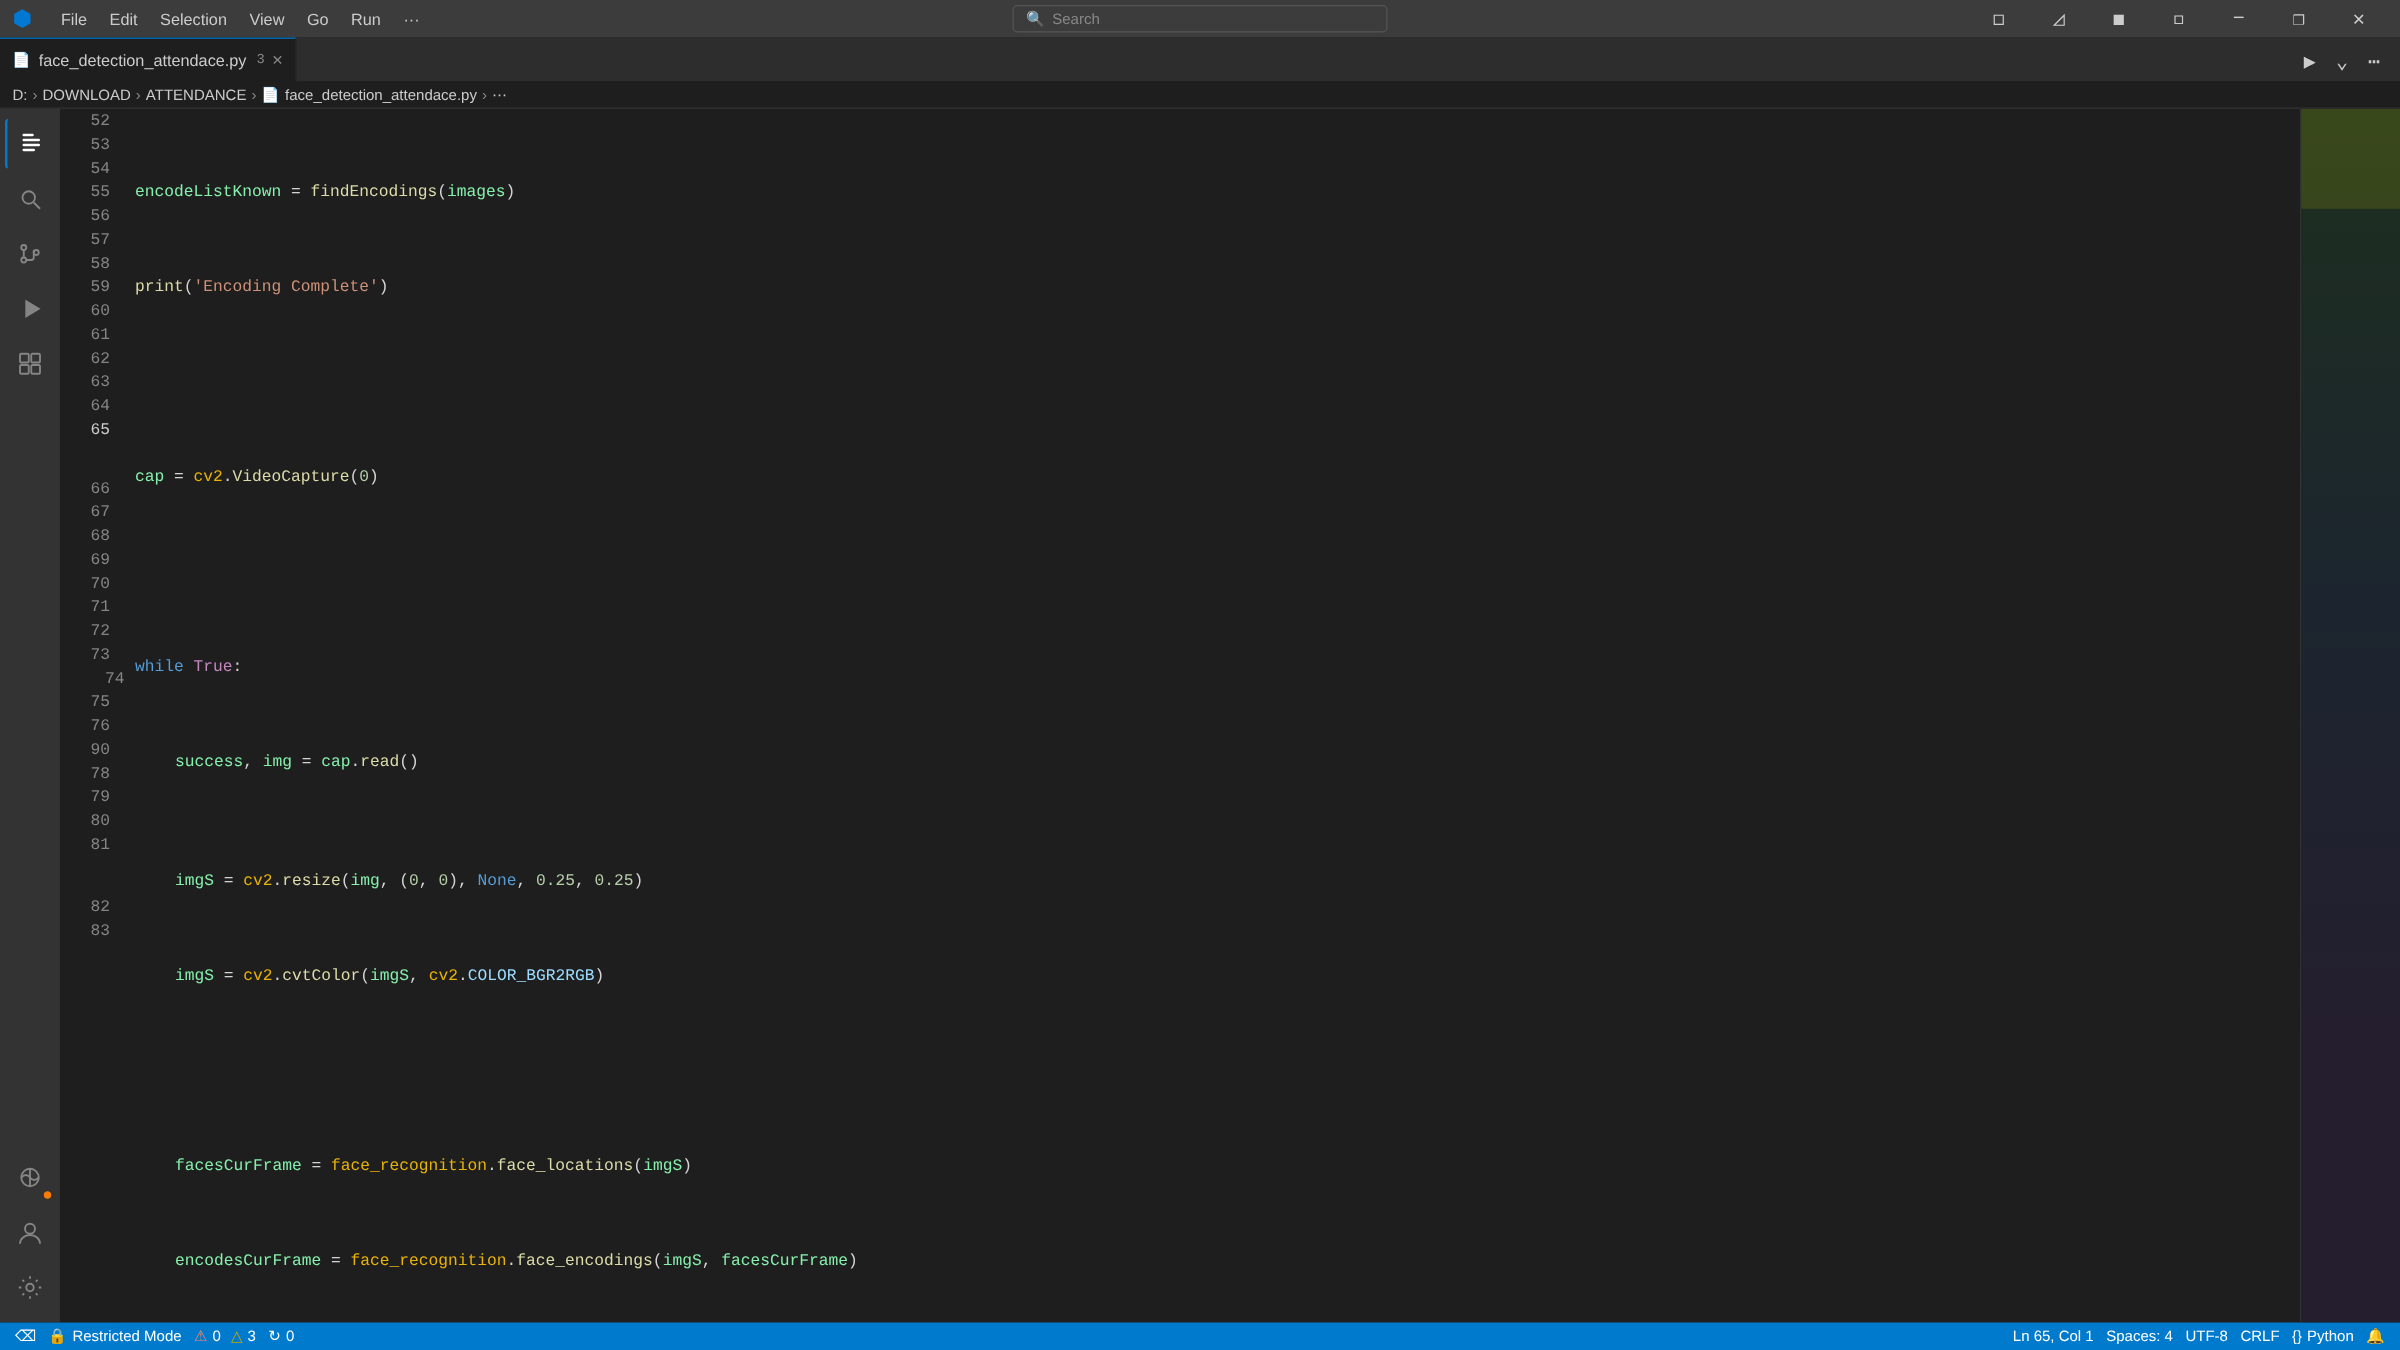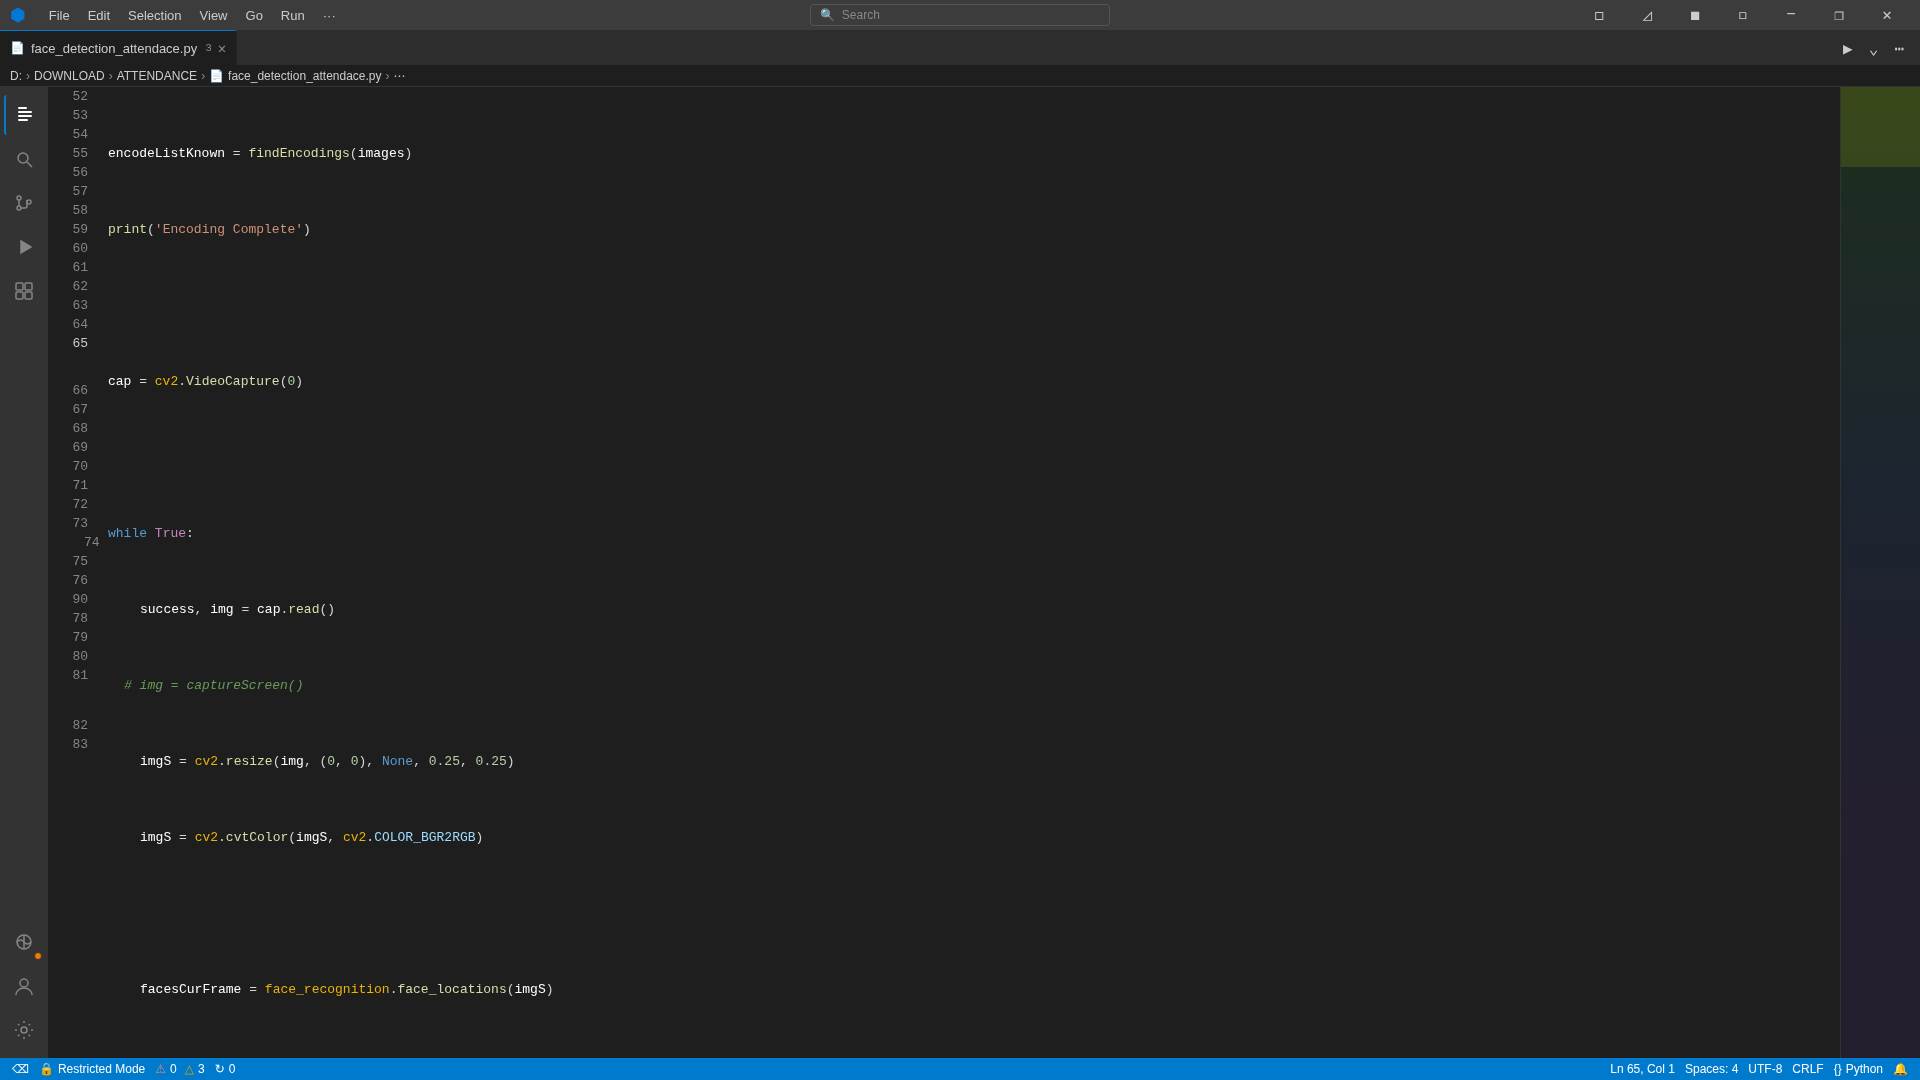--- a/index.html
+++ b/index.html
@@ -240,21 +240,21 @@
       height: 80px;
       background: rgba(255,255,0,0.12);
     }
 
     
     .kw { color: #569cd6; }
     .kw2 { color: #c586c0; }
     .fn { color: #dcdcaa; }
     .str { color: #ce9178; }
     .num { color: #b5cea8; }
-    .var { color: #ffffff; }
+    .var { color: #86efac; }
     .var2 { color: #eab308; }
     .comment { color: #6a9955; font-style: italic; }
     .op { color: #d4d4d4; }
     .punc { color: #d4d4d4; }
     .attr { color: #9cdcfe; }
 
     
     #status-bar {
       height: 22px;
       background: #007acc;
@@ -455,23 +455,20 @@
         <div class="code-line">&nbsp;</div>
         
         <div class="code-line">
           <span class="kw">while</span><span style="color:#d4d4d4;"> </span><span class="kw2">True</span><span class="punc">:</span>
         </div>
         
         <div class="code-line">
           <span style="display:inline-block;width:32px;"></span><span class="var">success</span><span class="punc">, </span><span class="var">img</span><span class="op"> = </span><span class="var">cap</span><span class="punc">.</span><span class="fn">read</span><span class="punc">()</span>
         </div>
         
-        <div class="code-line">
-          <span style="display:inline-block;width:16px;"></span><span class="comment"># img = captureScreen()</span>
-        </div>
         
         <div class="code-line">
           <span style="display:inline-block;width:32px;"></span><span class="var">imgS</span><span class="op"> = </span><span class="var2">cv2</span><span class="punc">.</span><span class="fn">resize</span><span class="punc">(</span><span class="var">img</span><span class="punc">, (</span><span class="num">0</span><span class="punc">, </span><span class="num">0</span><span class="punc">), </span><span class="kw">None</span><span class="punc">, </span><span class="num">0.25</span><span class="punc">, </span><span class="num">0.25</span><span class="punc">)</span>
         </div>
         
         <div class="code-line">
           <span style="display:inline-block;width:32px;"></span><span class="var">imgS</span><span class="op"> = </span><span class="var2">cv2</span><span class="punc">.</span><span class="fn">cvtColor</span><span class="punc">(</span><span class="var">imgS</span><span class="punc">, </span><span class="var2">cv2</span><span class="punc">.</span><span class="attr">COLOR_BGR2RGB</span><span class="punc">)</span>
         </div>
         
         <div class="code-line">&nbsp;</div>

